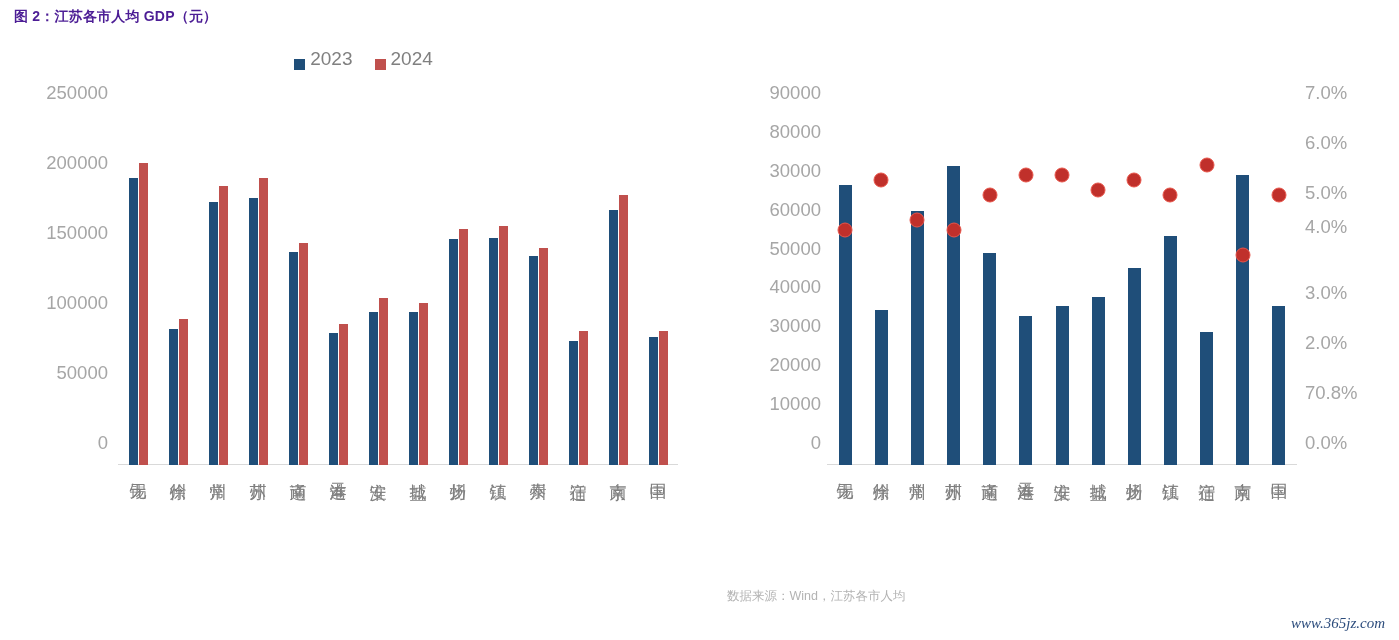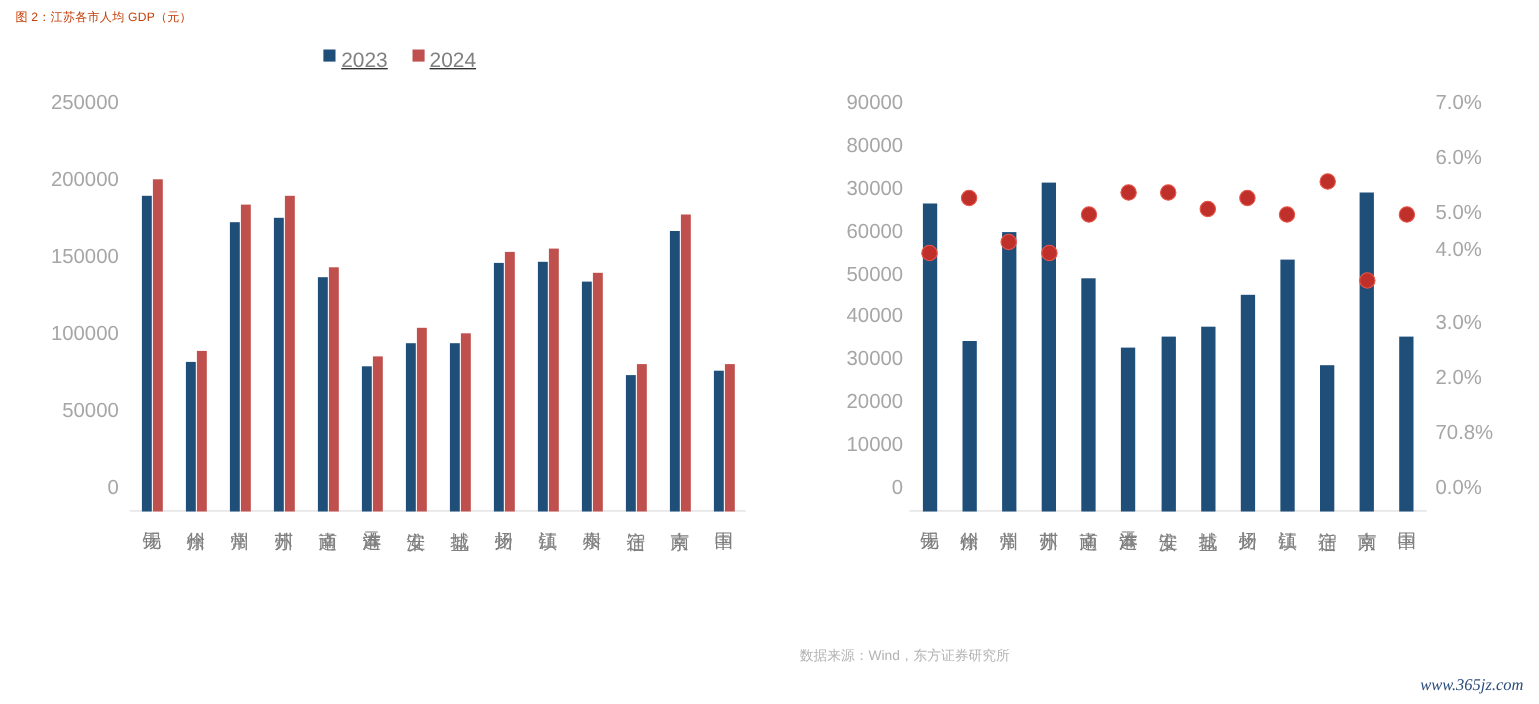--- a/index.html
+++ b/index.html
@@ -7,29 +7,29 @@
     width:1399px;height:640px;background:#ffffff;
     font-family:"Liberation Sans","DejaVu Sans",sans-serif;
     overflow:hidden;position:relative;
   }
   .figures{display:flex;width:1399px;height:640px;}
   .figure{position:relative;box-sizing:border-box;}
   .figure.left{width:713px;padding:0 0 0 14px;}
   .figure.right{width:686px;padding:0 0 0 14px;}
 
   .fig-title{
-    color:#c2410c;font-weight:normal;font-size:11px;
+    color:#4c1d95;font-weight:bold;font-size:14px;
     letter-spacing:.2px;margin:8px 0 0 0;white-space:nowrap;
   }
 
   .legend{
     display:flex;align-items:center;justify-content:center;
     gap:22px;margin-top:22px;height:22px;
   }
-  .legend-item{display:flex;align-items:flex-start;gap:5px;text-decoration:underline;}
+  .legend-item{display:flex;align-items:flex-end;gap:5px;}
   .legend-swatch{width:11px;height:11px;display:inline-block;}
   .legend-dot{width:13px;height:13px;border-radius:50%;display:inline-block;}
   .legend-label{color:#808080;font-size:19px;}
 
   
   .plot{position:relative;}
   .ytick{
     position:absolute;right:0;transform:translateY(-50%);
     color:#a6a6a6;font-size:18.5px;white-space:nowrap;text-align:right;
   }
@@ -352,17 +352,17 @@
           <div class="xlabel">宿迁</div>
         </div>
         <div class="xcell">
           <div class="xlabel">南京</div>
         </div>
         <div class="xcell">
           <div class="xlabel">中国</div>
         </div>
       </div>
 
-    <div class="source" style="left:14px;top:586px;width:600px;">数据来源：Wind，东方证券研究所</div>
+    <div class="source" style="left:14px;top:586px;width:600px;">数据来源：Wind，江苏各市人均</div>
     <div class="watermark">www.365jz.com</div>
   </div>
 
 </div>
 
 </body></html>

